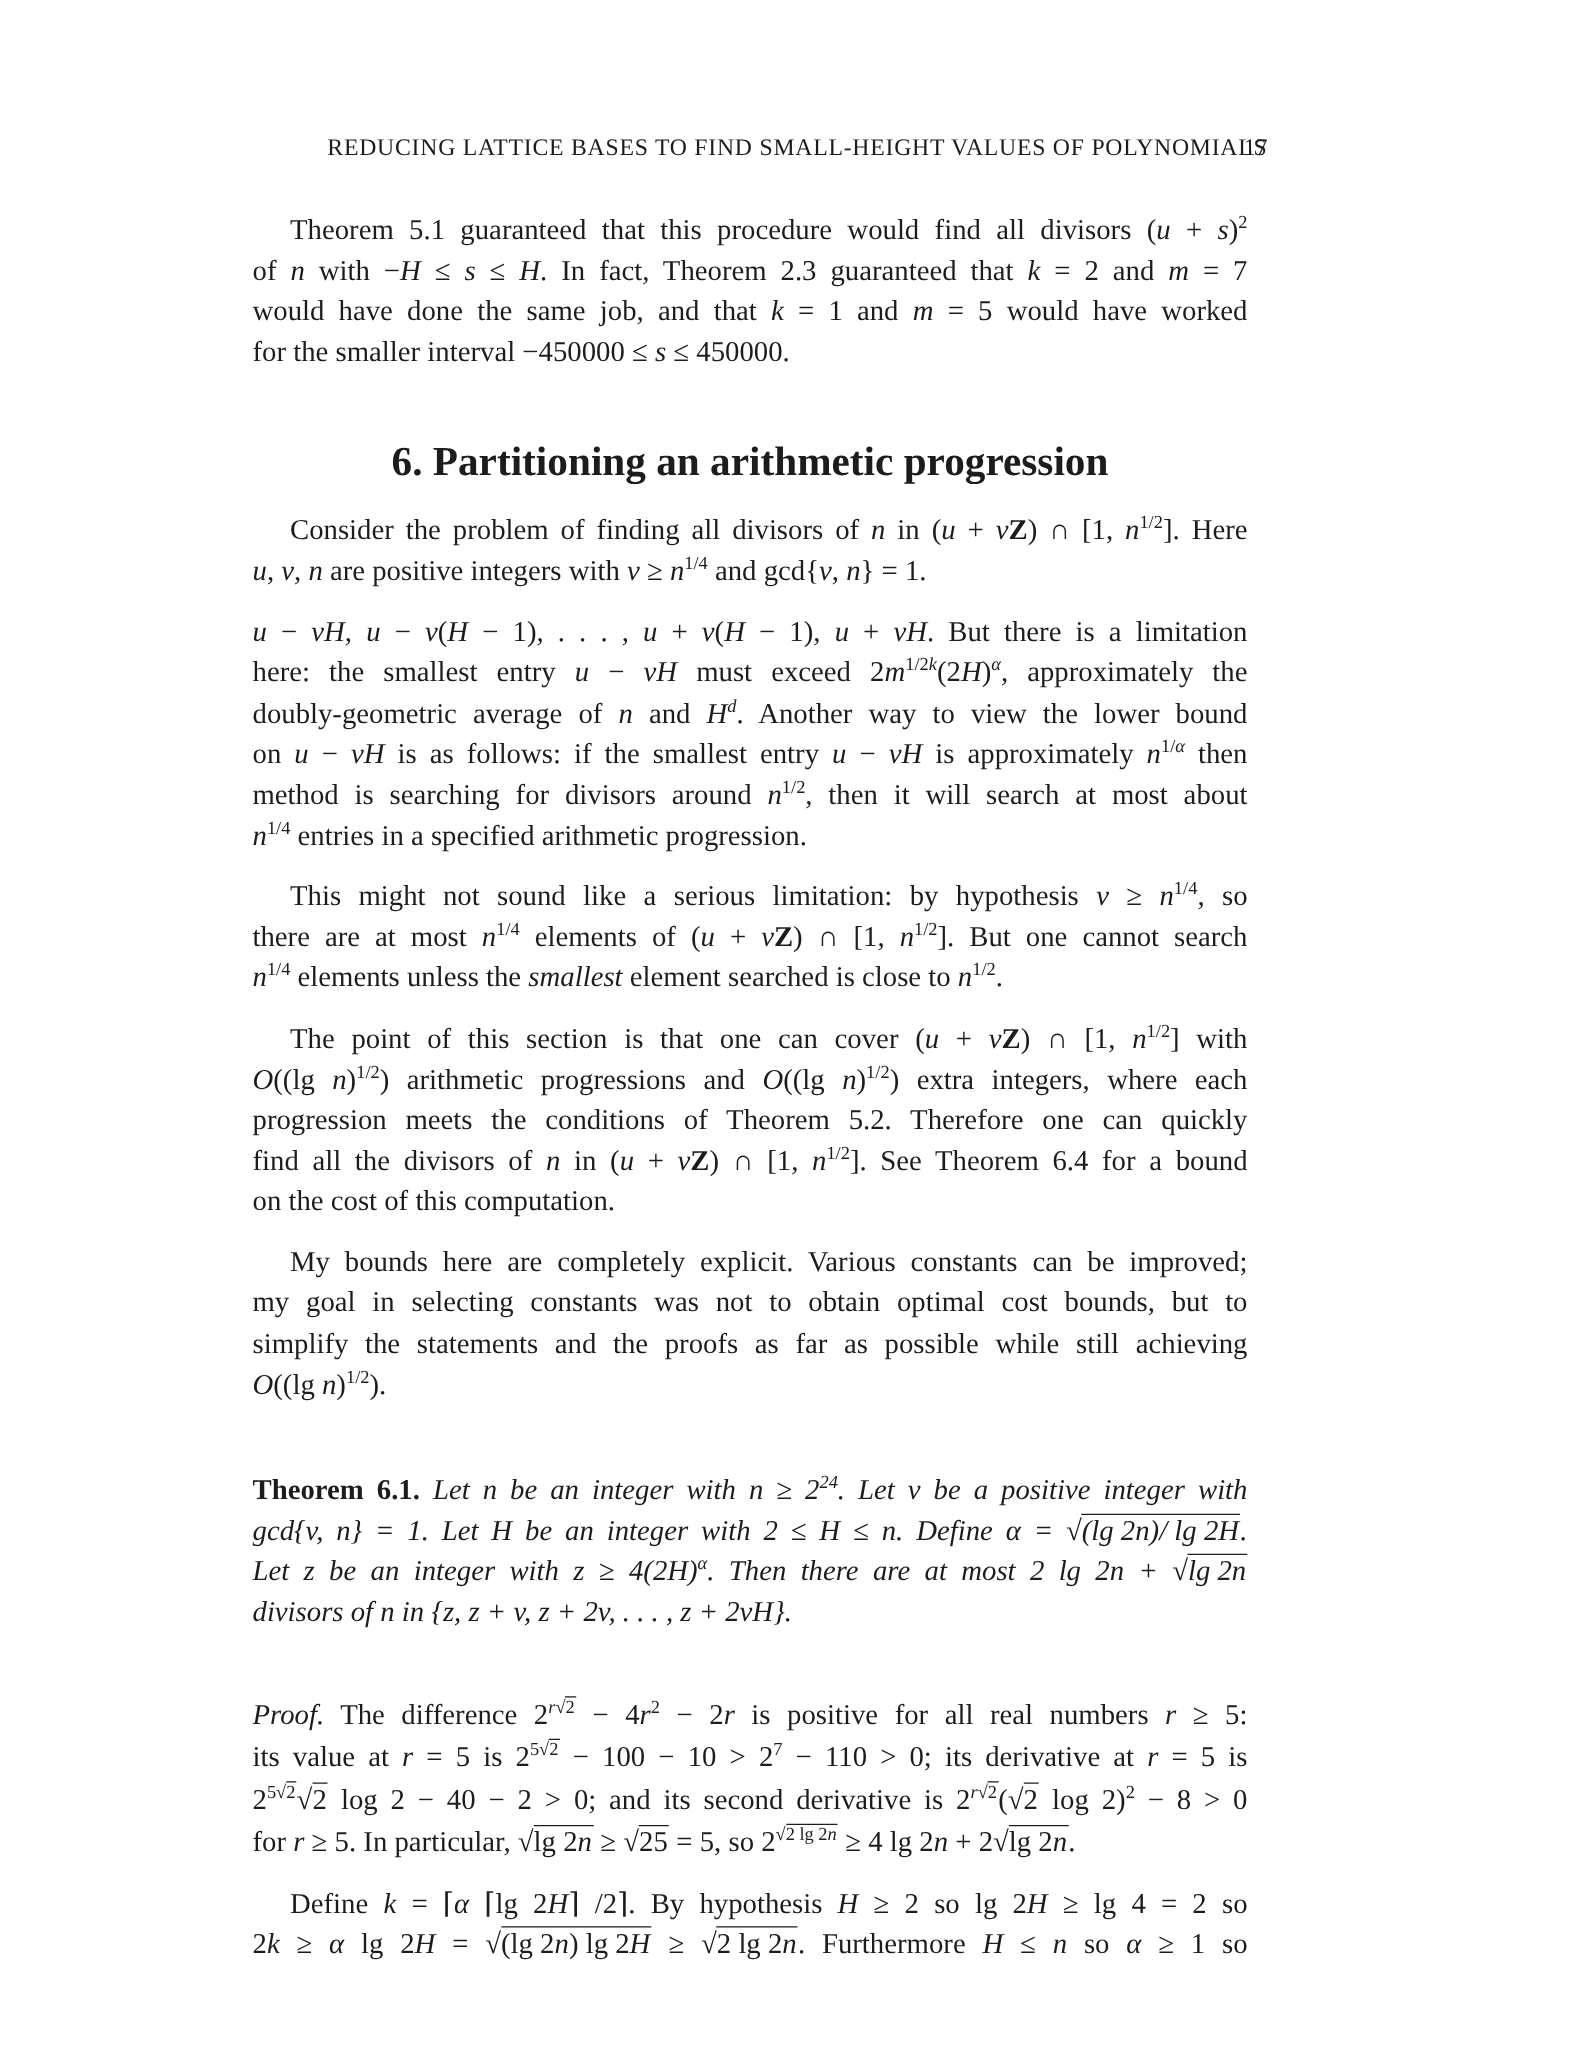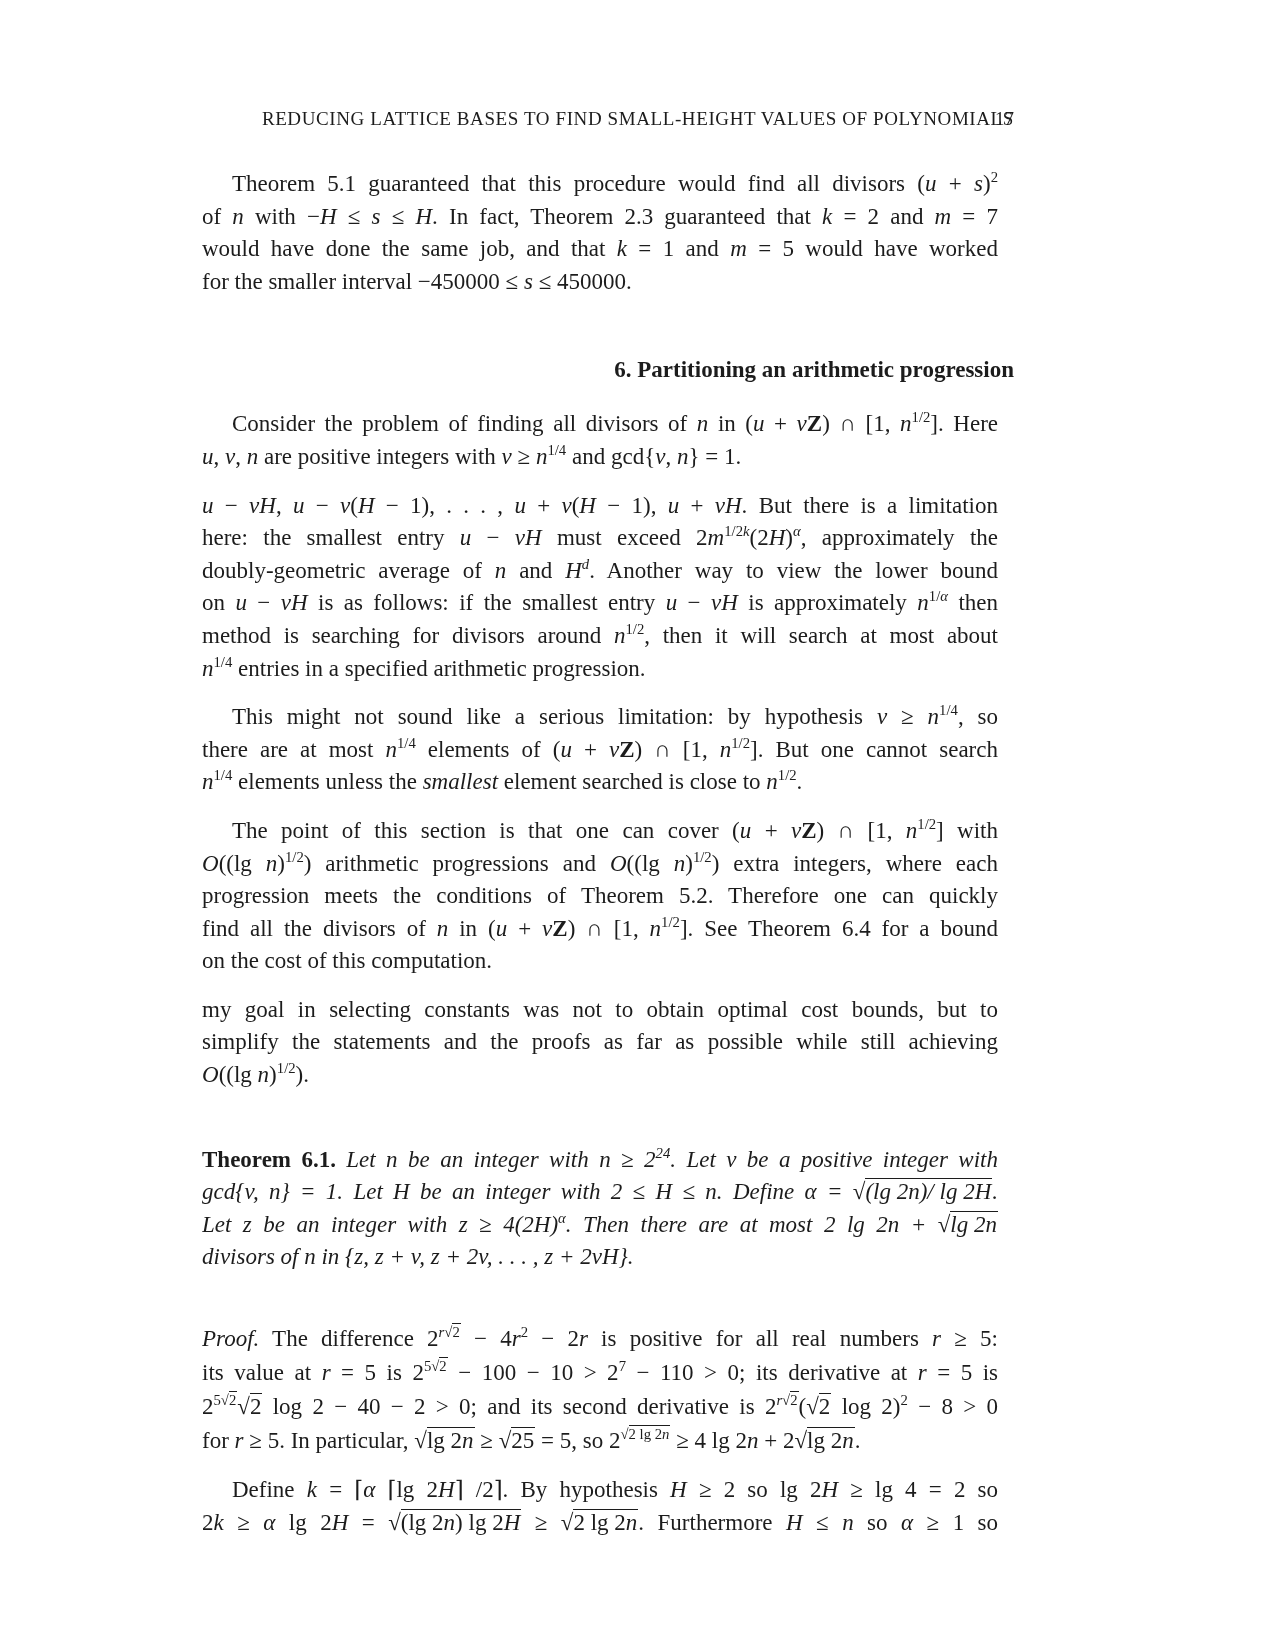--- a/index.html
+++ b/index.html
@@ -41,23 +41,23 @@
     line-height: 32.6px;
     height: 32.6px;
     overflow: hidden;
     text-align: justify;
     text-align-last: justify;
     text-justify: inter-word;
   }
   .line.last { text-align-last: left; }
   .line.first-indent { text-indent: 30px; }
   .heading {
-    font-size: 23px;
+    font-size: 33px;
     font-weight: bold;
-    text-align: right;
+    text-align: center;
     line-height: 36px;
   }
   .content > *:nth-child(2) { margin-top: 54px; margin-bottom: 20px; }
   .content > *:nth-child(8) { margin-top: 52px; }
   .content > *:nth-child(9) { margin-top: 48px; }
   .content > *:nth-child(10) { margin-top: 14px; }
   .b-theorem { font-style: italic; }
   .b-theorem .lab { font-style: normal; font-weight: bold; }
   .b-proof .line { line-height: 34px; height: 34px; }
   sup {
@@ -106,20 +106,21 @@
         <div class="line last"><i>n</i><sup>1/4</sup> elements unless the <i>smallest</i> element searched is close to <i>n</i><sup>1/2</sup>.</div>
       </div>
       <div class="para b-p">
         <div class="line first-indent">The point of this section is that one can cover (<i>u</i> + <i>v</i><b>Z</b>) ∩ [1, <i>n</i><sup>1/2</sup>] with</div>
         <div class="line"><i>O</i>((lg <i>n</i>)<sup>1/2</sup>) arithmetic progressions and <i>O</i>((lg <i>n</i>)<sup>1/2</sup>) extra integers, where each</div>
         <div class="line">progression meets the conditions of Theorem 5.2. Therefore one can quickly</div>
         <div class="line">find all the divisors of <i>n</i> in (<i>u</i> + <i>v</i><b>Z</b>) ∩ [1, <i>n</i><sup>1/2</sup>]. See Theorem 6.4 for a bound</div>
         <div class="line last">on the cost of this computation.</div>
       </div>
       <div class="para b-p">
+        <div class="line first-indent">My bounds here are completely explicit. Various constants can be improved;</div>
         <div class="line">my goal in selecting constants was not to obtain optimal cost bounds, but to</div>
         <div class="line">simplify the statements and the proofs as far as possible while still achieving</div>
         <div class="line last"><i>O</i>((lg <i>n</i>)<sup>1/2</sup>).</div>
       </div>
       <div class="para b-theorem">
         <div class="line"><b class="lab">Theorem 6.1.</b> Let n be an integer with n ≥ 2<sup>24</sup>. Let v be a positive integer with</div>
         <div class="line">gcd{v, n} = 1. Let H be an integer with 2 ≤ H ≤ n. Define α = √<span class="rad">(lg 2n)/ lg 2H</span>.</div>
         <div class="line">Let z be an integer with z ≥ 4(2H)<sup>α</sup>. Then there are at most 2 lg 2n + √<span class="rad">lg 2n</span></div>
         <div class="line last">divisors of n in {z, z + v, z + 2v, . . . , z + 2vH}.</div>
       </div>

